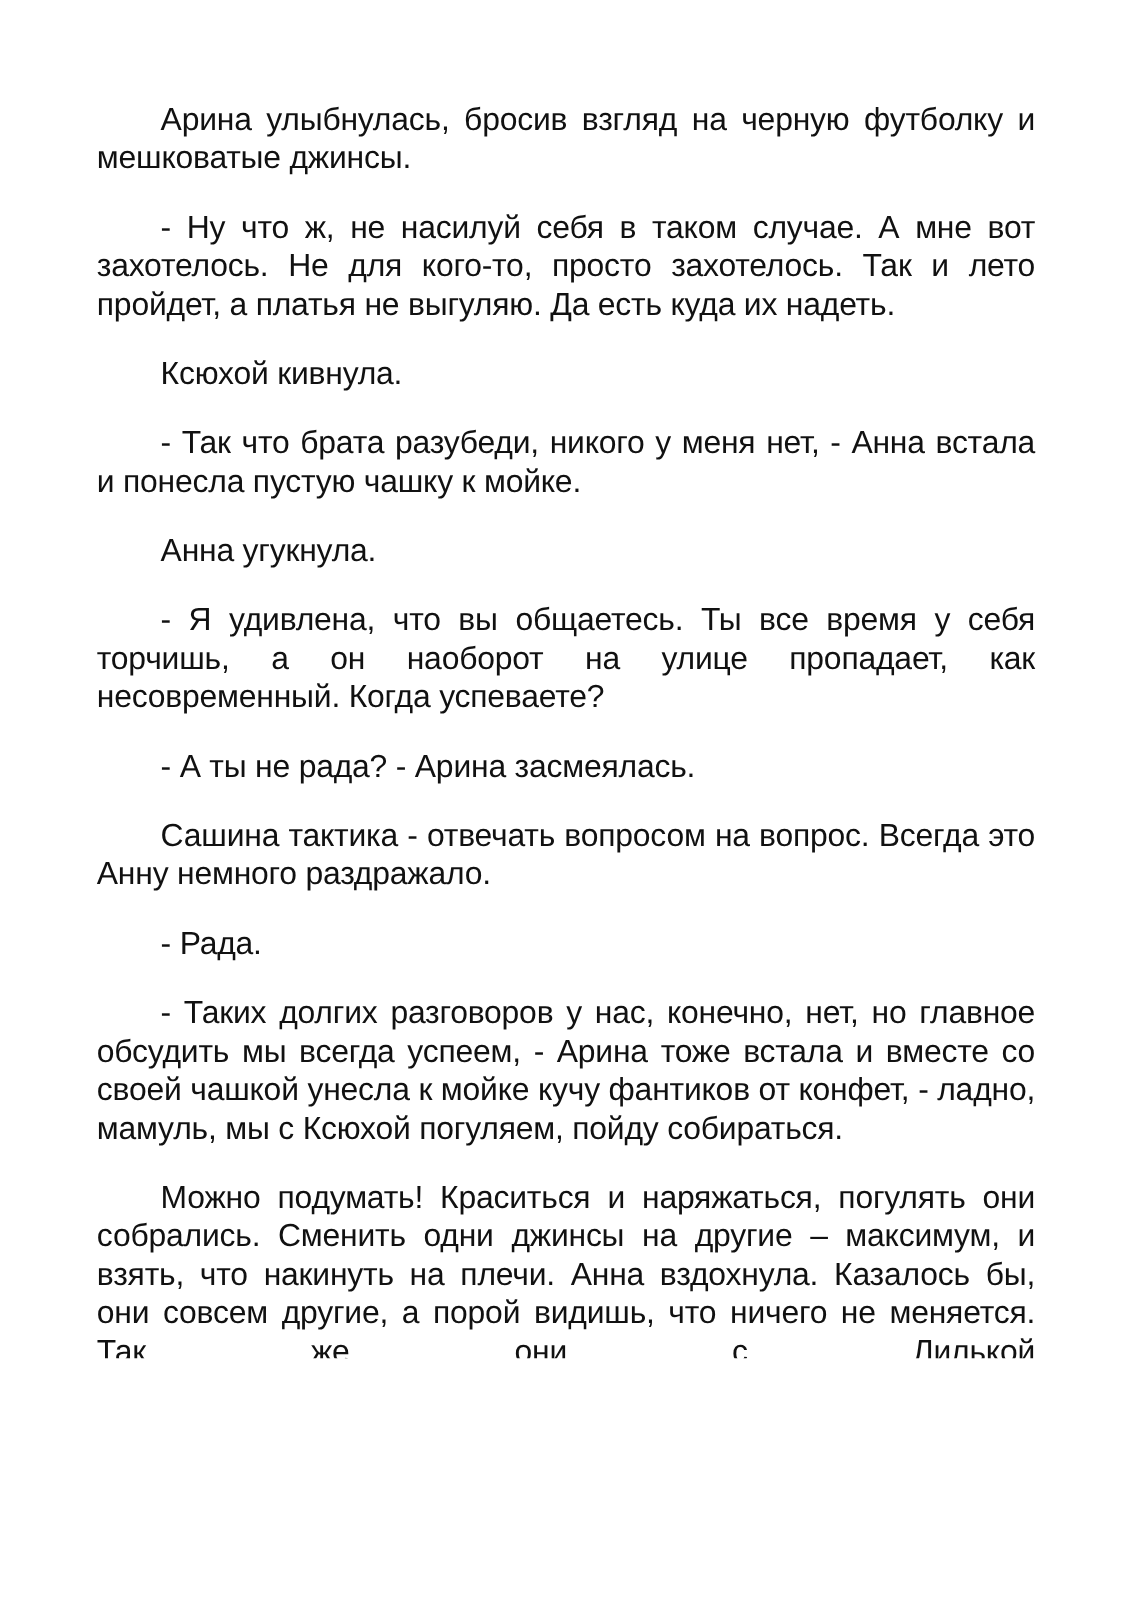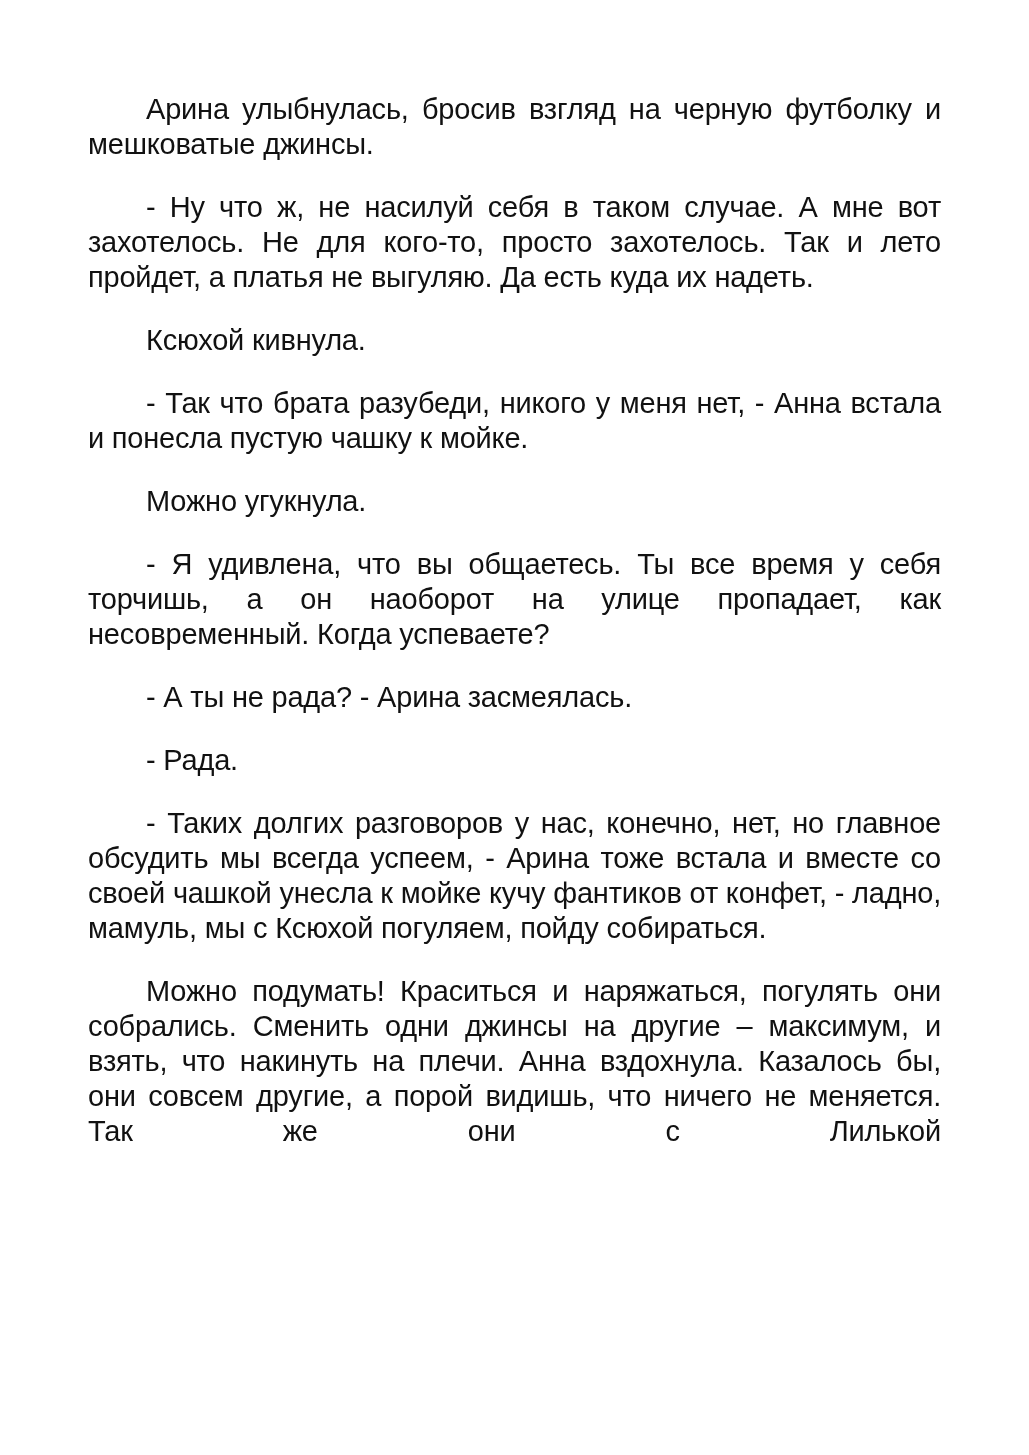--- a/index.html
+++ b/index.html
@@ -45,21 +45,22 @@
 </style>
 </head>
 <body>
 
 <div class="page">
   <div class="text-block">
     <p>Арина улыбнулась, бросив взгляд на черную футболку и мешковатые джинсы.</p>
     <p>- Ну что ж, не насилуй себя в таком случае. А мне вот захотелось. Не для кого-то, просто захотелось. Так и лето пройдет, а платья не выгуляю. Да есть куда их надеть.</p>
     <p>Ксюхой кивнула.</p>
     <p>- Так что брата разубеди, никого у меня нет, - Анна встала и понесла пустую чашку к мойке.</p>
-    <p>Можно угукнула.</p>
+    <p>Анна угукнула.</p>
     <p>- Я удивлена, что вы общаетесь. Ты все время у себя торчишь, а он наоборот на улице пропадает, как несовременный. Когда успеваете?</p>
     <p>- А ты не рада? - Арина засмеялась.</p>
+    <p>Сашина тактика - отвечать вопросом на вопрос. Всегда это Анну немного раздражало.</p>
     <p>- Рада.</p>
     <p>- Таких долгих разговоров у нас, конечно, нет, но главное обсудить мы всегда успеем, - Арина тоже встала и вместе со своей чашкой унесла к мойке кучу фантиков от конфет, - ладно, мамуль, мы с Ксюхой погуляем, пойду собираться.</p>
     <p class="continued">Можно подумать! Краситься и наряжаться, погулять они собрались. Сменить одни джинсы на другие – максимум, и взять, что накинуть на плечи. Анна вздохнула. Казалось бы, они совсем другие, а порой видишь, что ничего не меняется. Так же они с Лилькой</p>
   </div>
   <div class="page-number">87</div>
 </div>
 
 </body></html>

